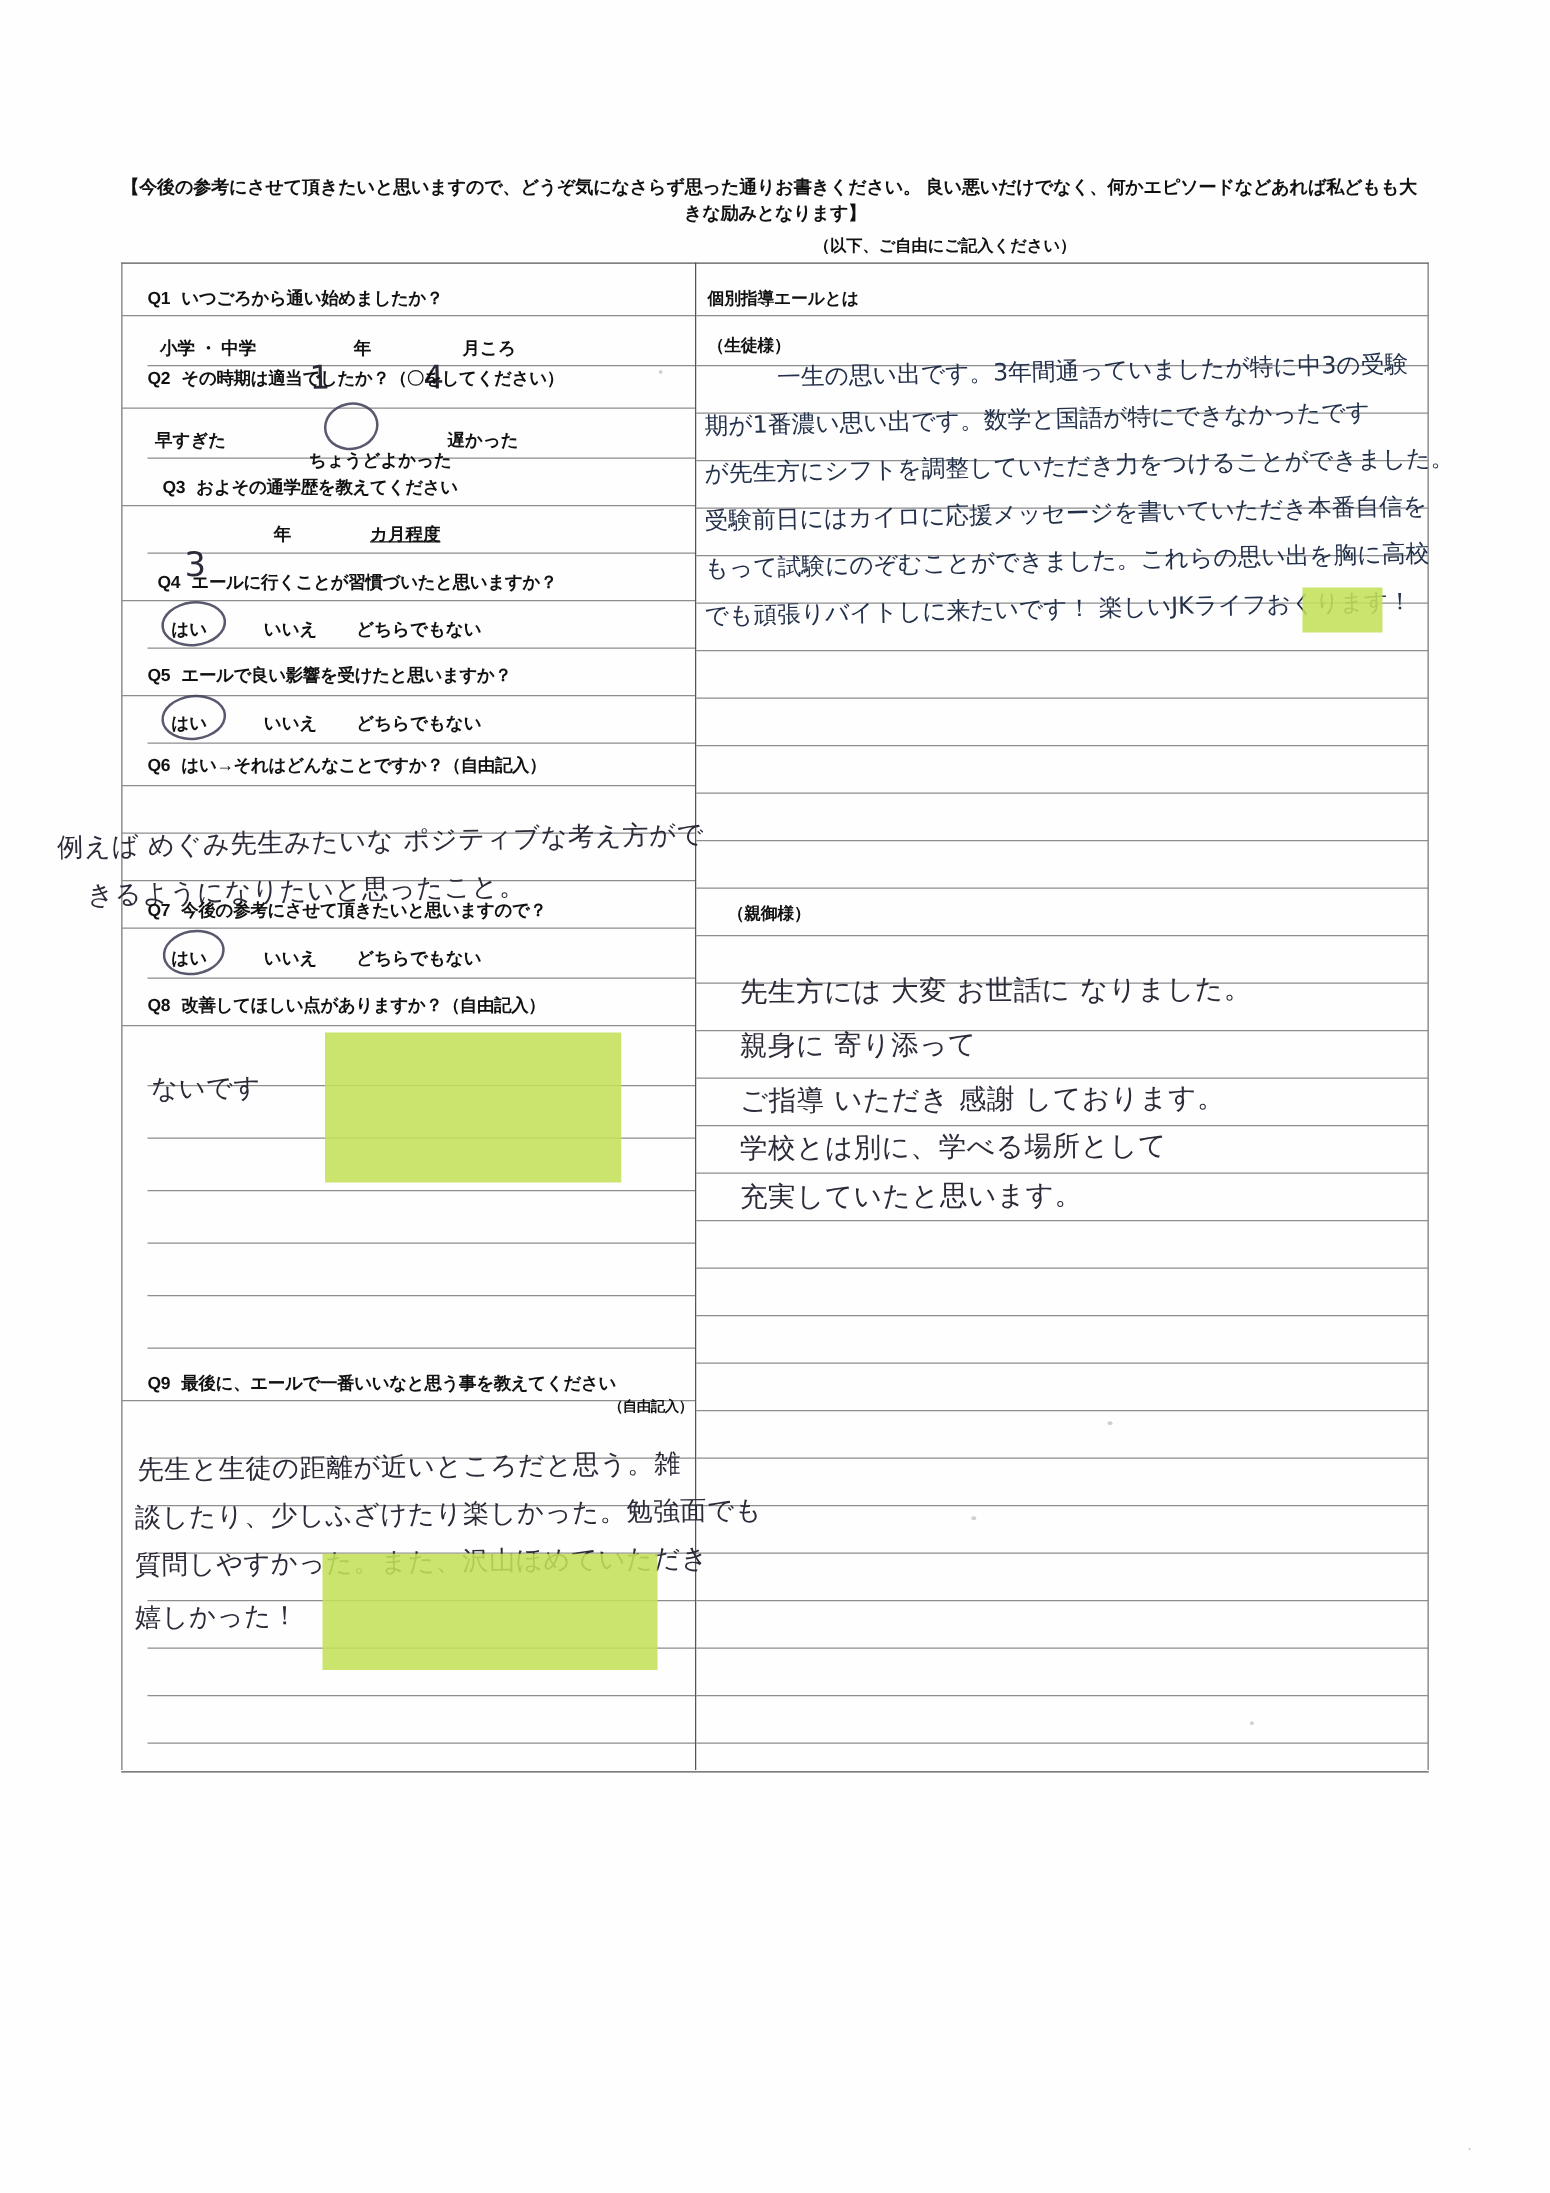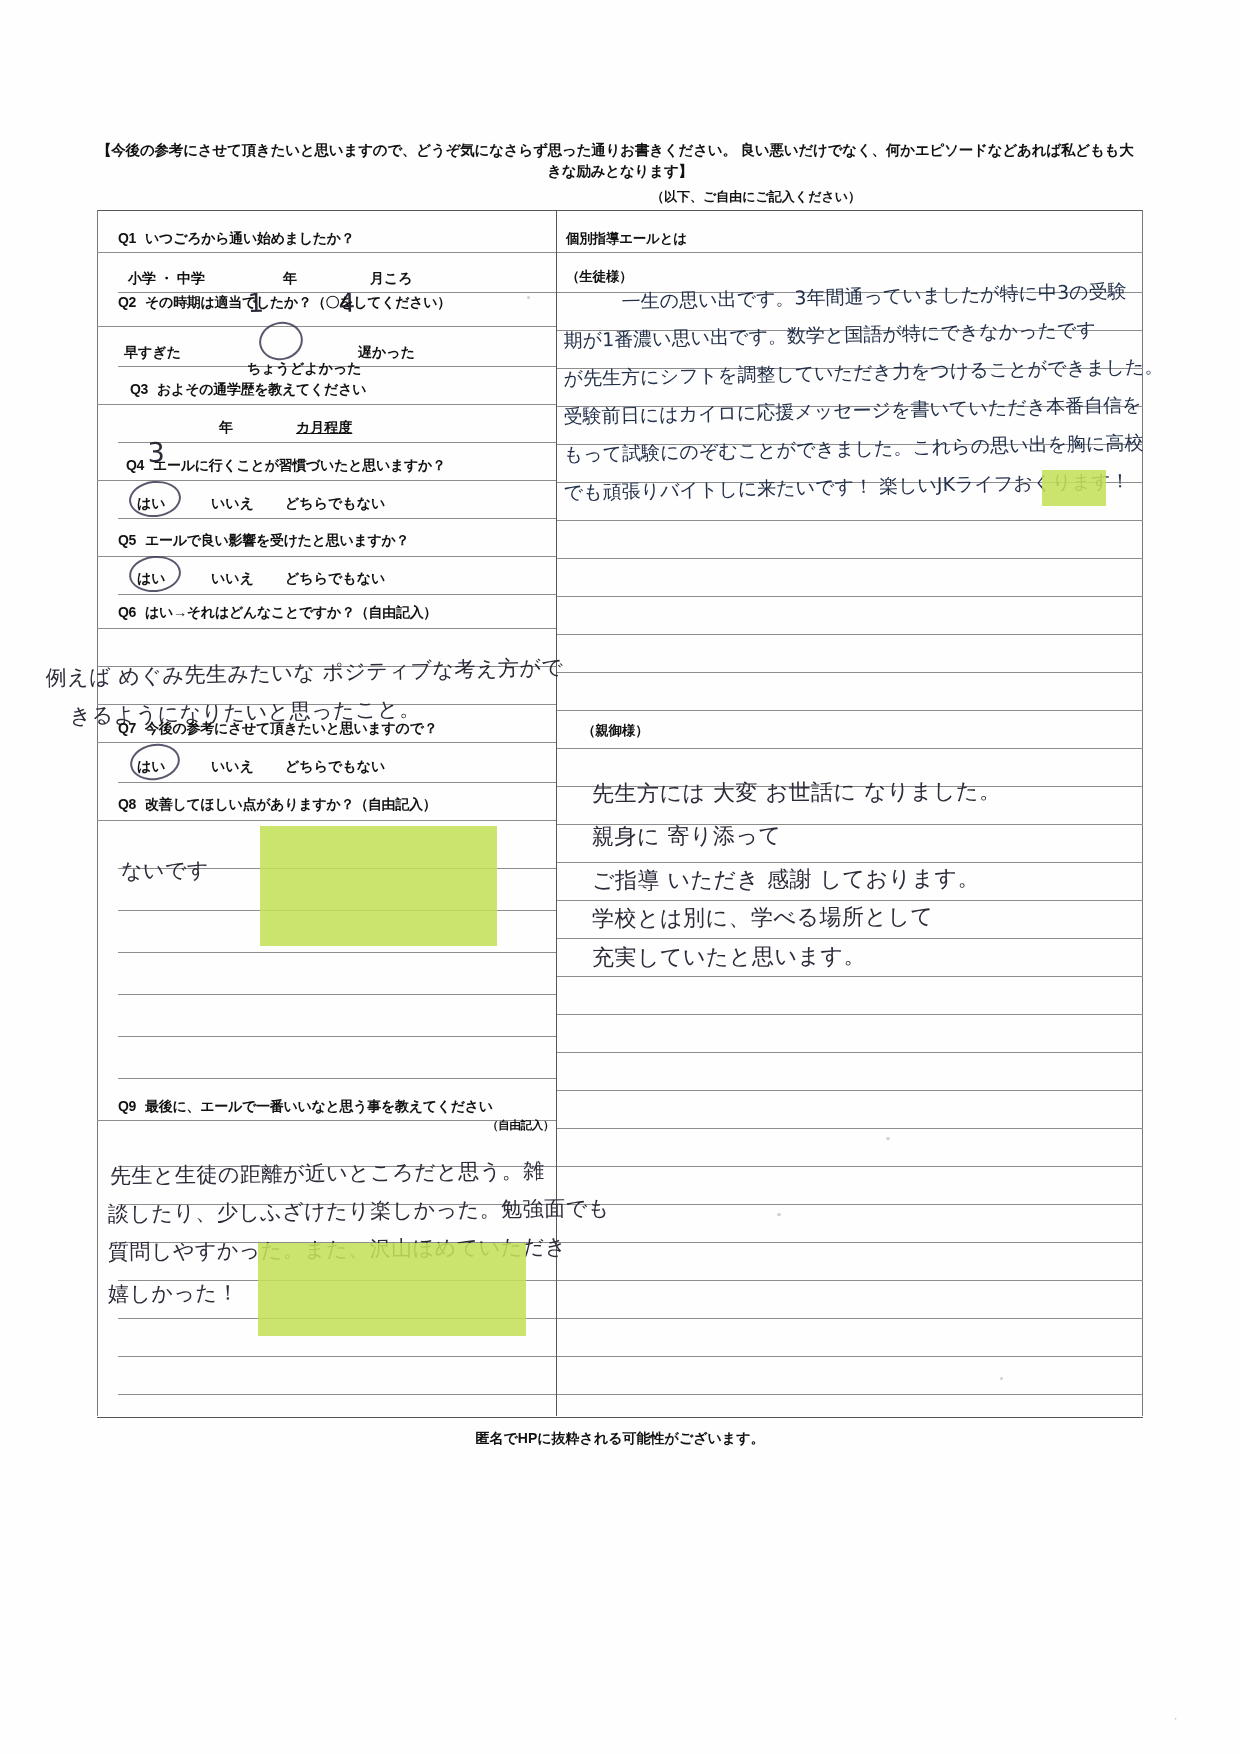--- a/index.html
+++ b/index.html
@@ -340,16 +340,15 @@
   <div class="hw hw-ink rotp" style="left:592px; top:822px; font-size:22px;">親身に 寄り添って</div>
   <div class="hw hw-ink rotp" style="left:592px; top:866px; font-size:22px;">ご指導 いただき 感謝 しております。</div>
   <div class="hw hw-ink rotp" style="left:592px; top:904px; font-size:22px;">学校とは別に、学べる場所として</div>
   <div class="hw hw-ink rotp" style="left:592px; top:943px; font-size:22px;">充実していたと思います。</div>
 
   <div class="speck" style="left:527px; top:296px; width:3px; height:3px;"></div>
   <div class="speck" style="left:886px; top:1137px; width:4px; height:3px;"></div>
   <div class="speck" style="left:777px; top:1213px; width:4px; height:3px;"></div>
   <div class="speck" style="left:1000px; top:1377px; width:3px; height:3px;"></div>
 
-  <div class="footer-note">匿名でHPに抜粋される可能性がございます。</div>
   <div class="page-corner">・</div>
 
 </div>
 
 </body></html>

